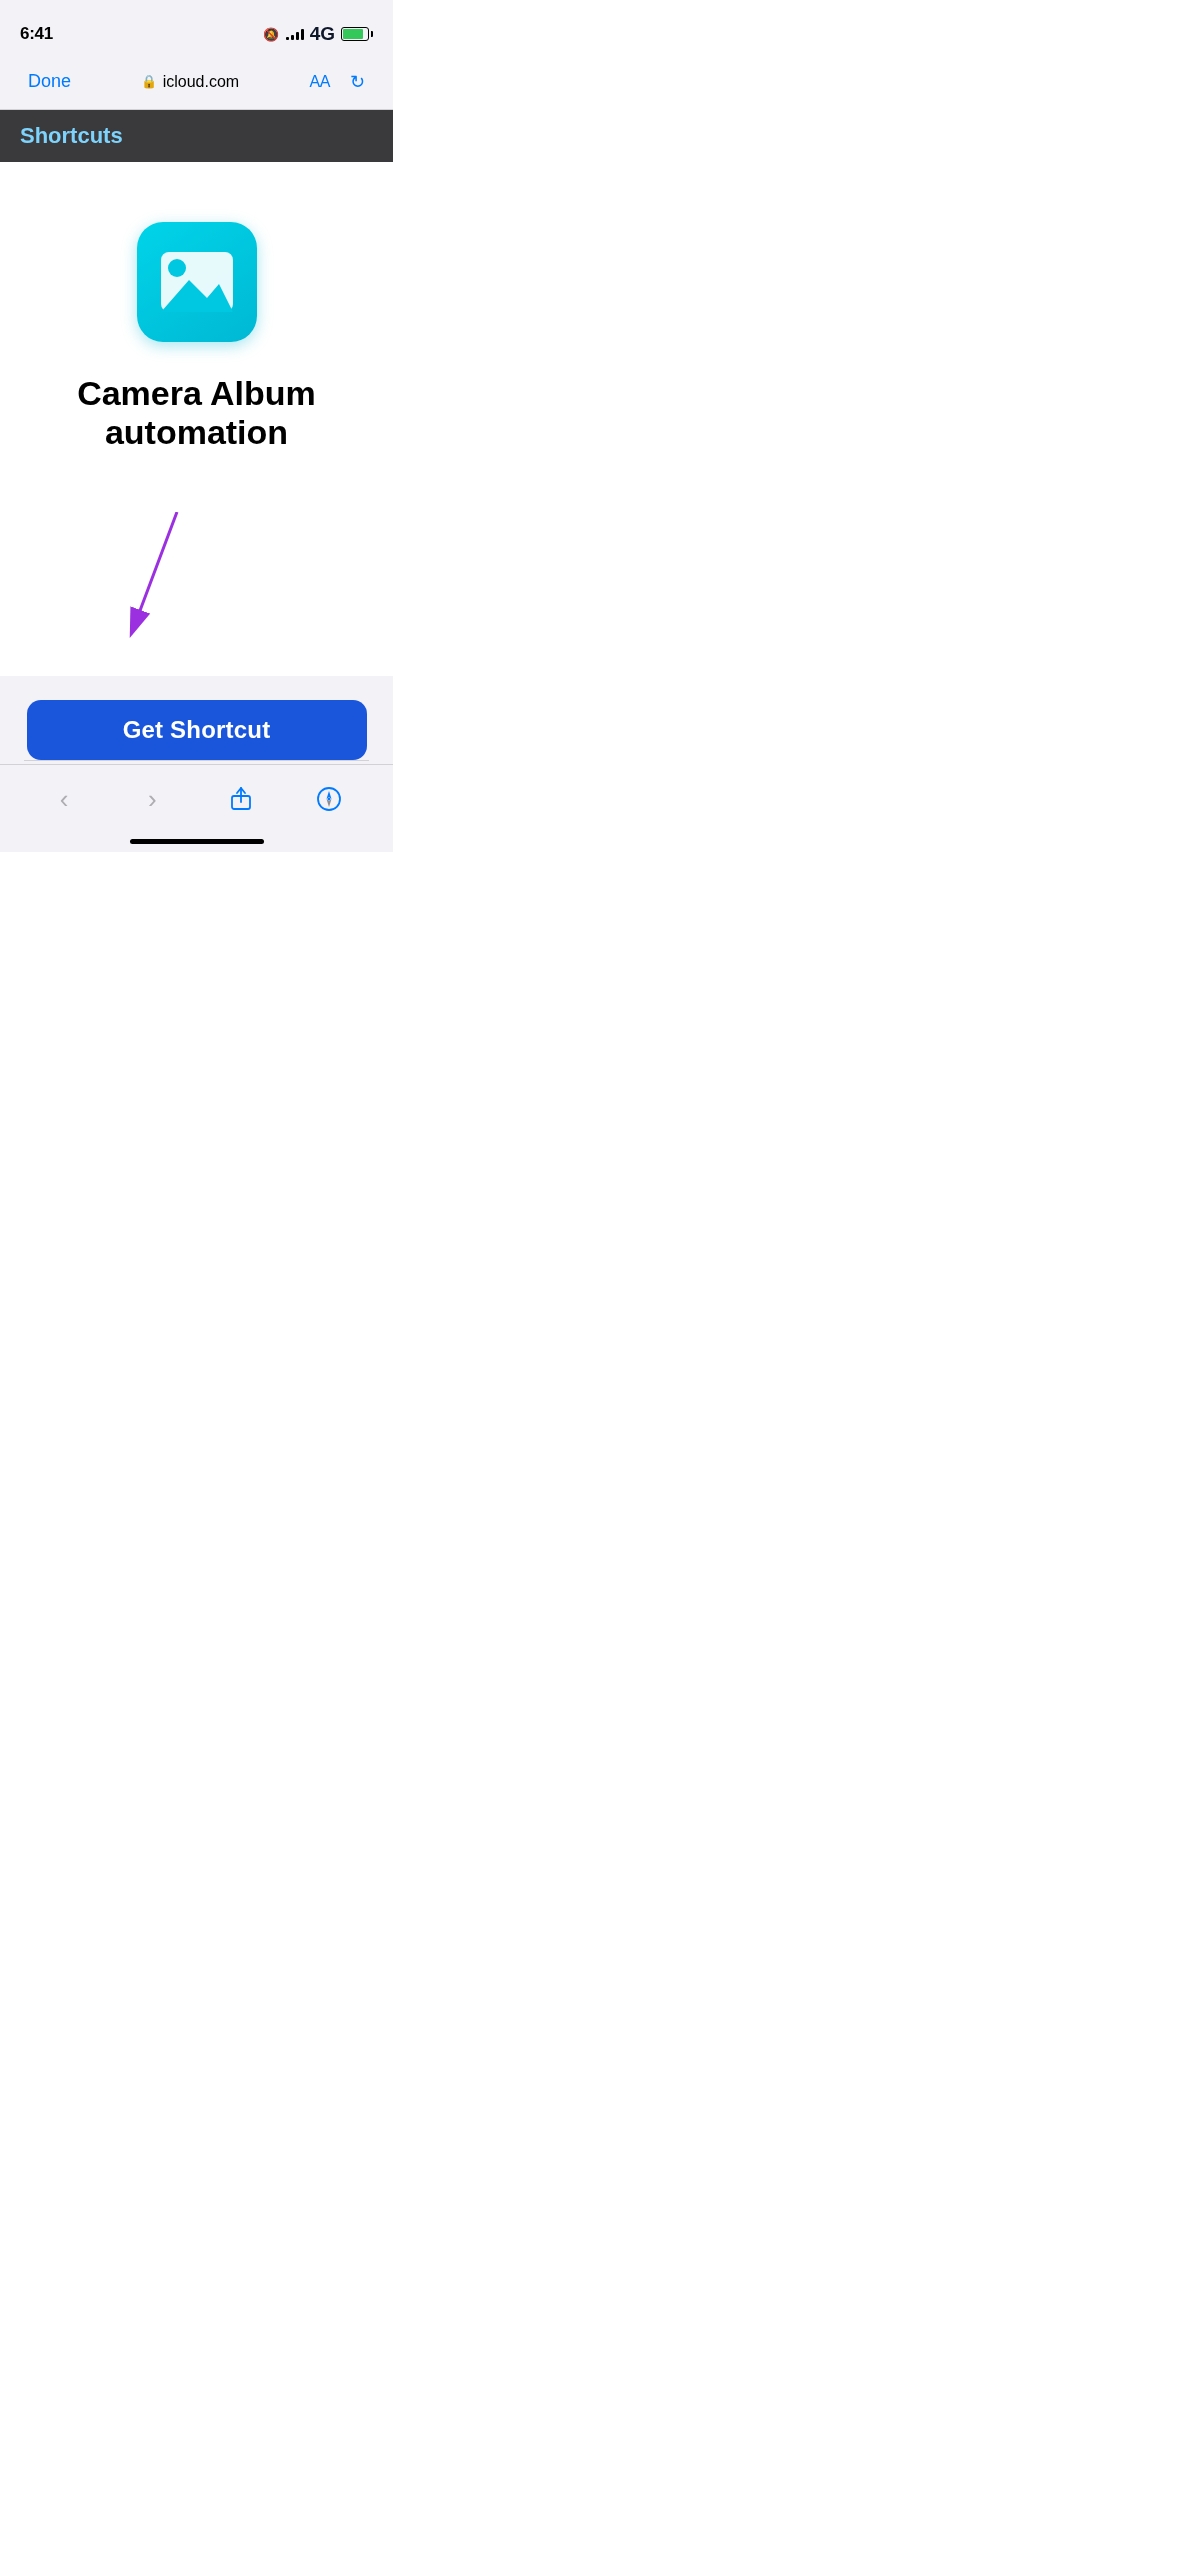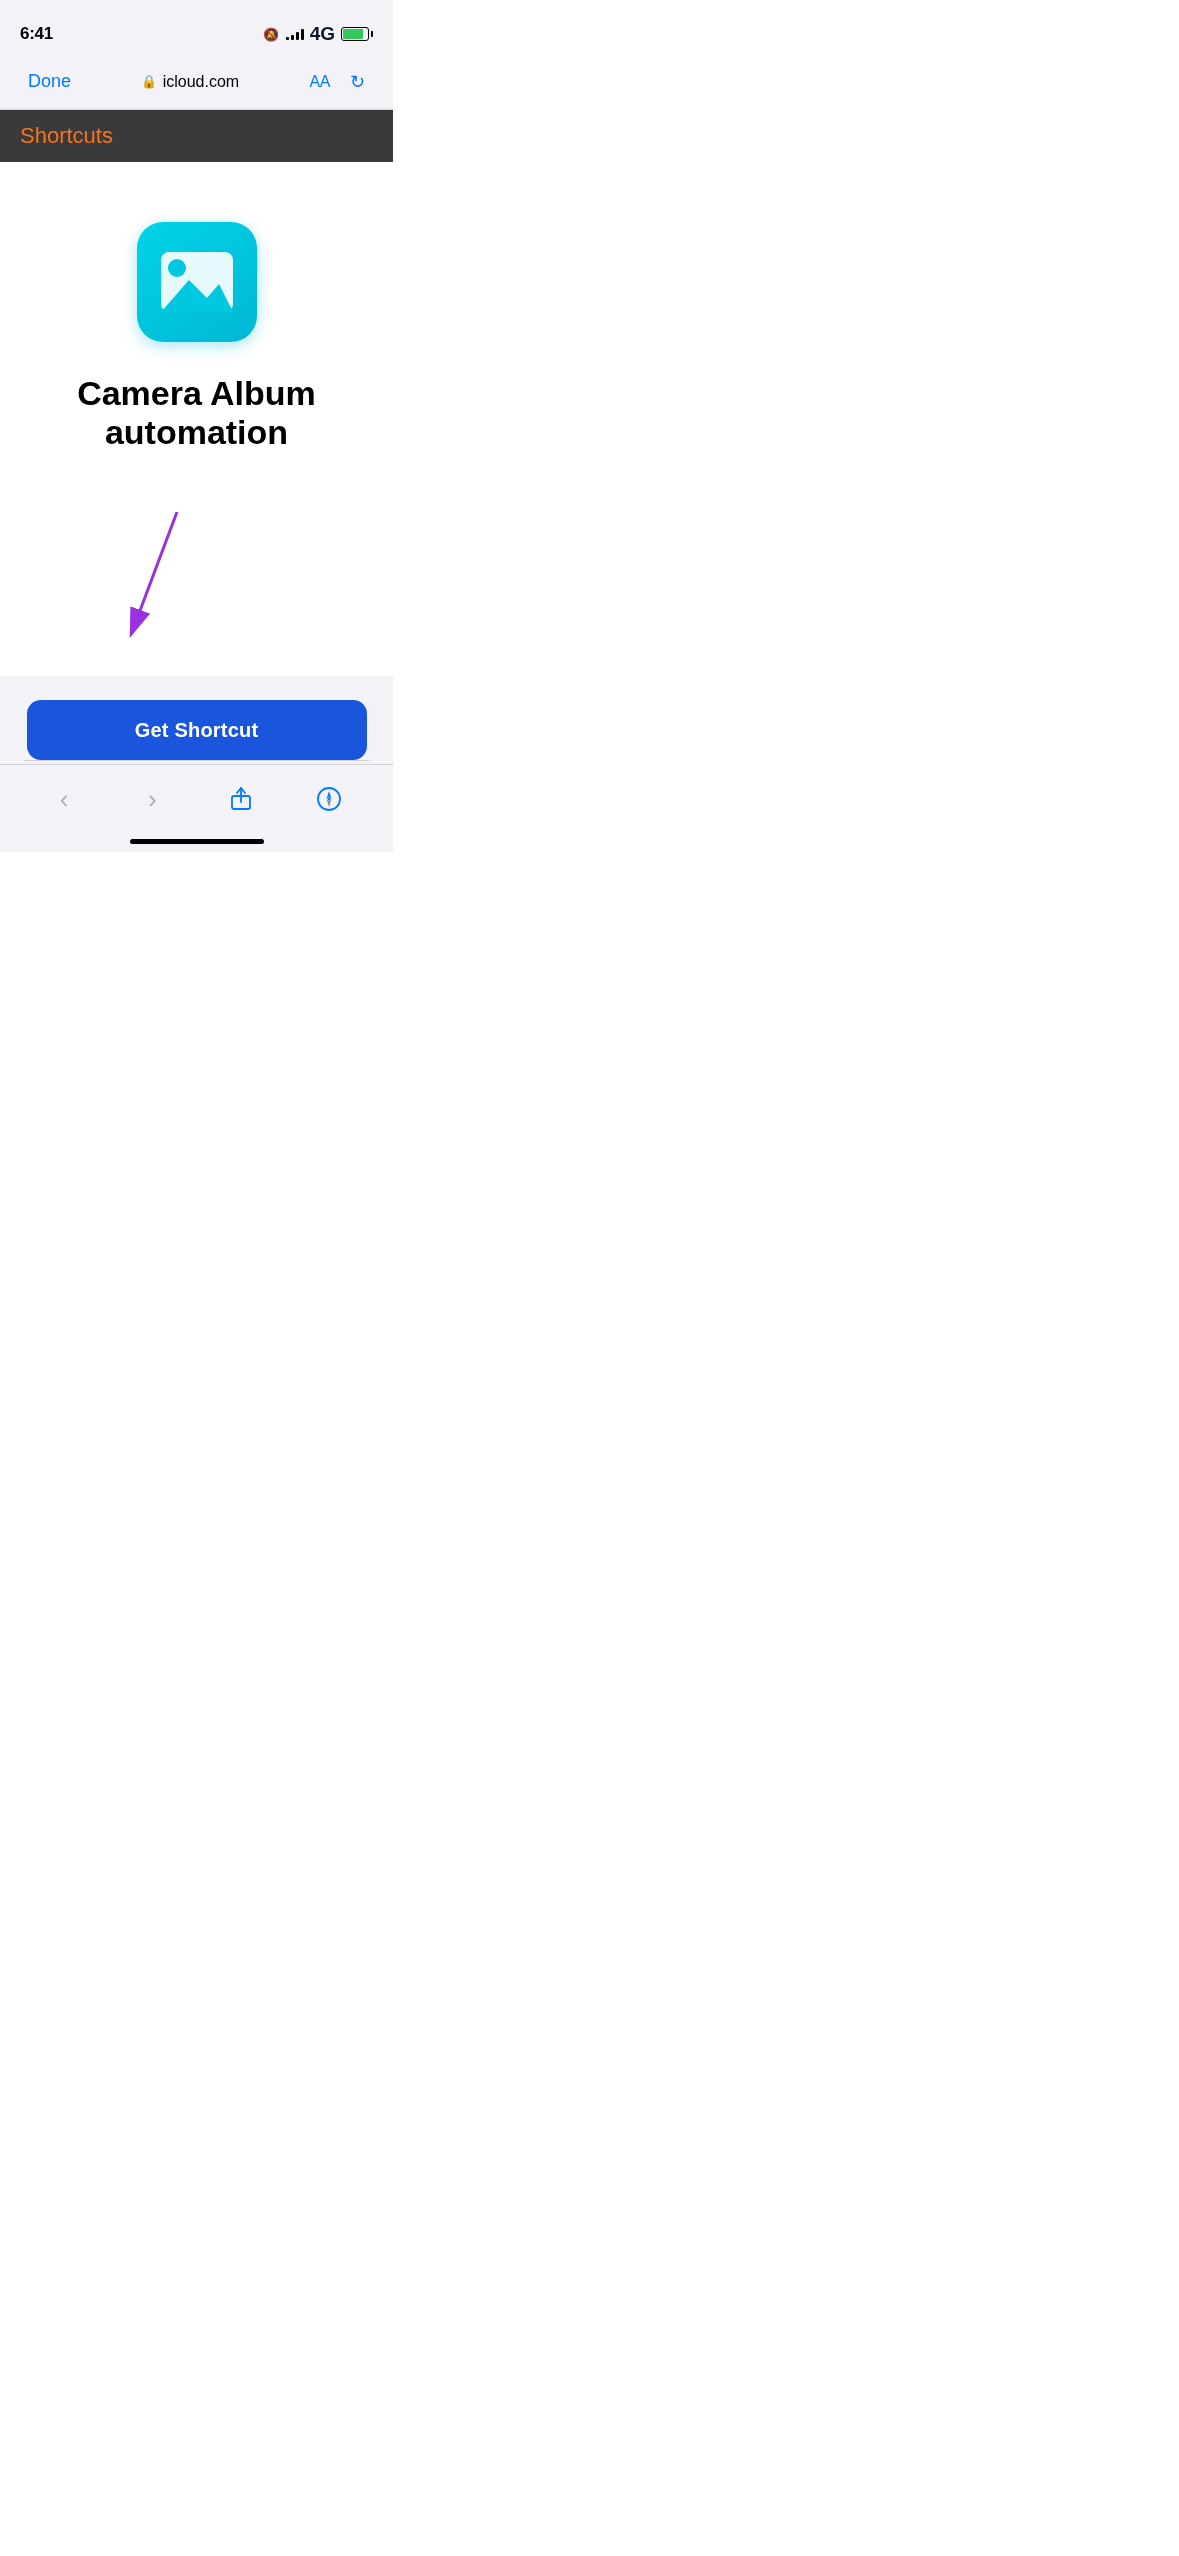--- a/index.html
+++ b/index.html
@@ -145,22 +145,22 @@
     .shortcuts-header {
       height: 52px;
       background: #3a3a3c;
       display: flex;
       align-items: center;
       padding: 0 20px;
     }
 
     .shortcuts-title {
       font-size: 22px;
-      font-weight: 400;
-      color: #f97316;
+      font-weight: 700;
+      color: #7dd3fc;
     }
 
     
     .shortcut-icon-container {
       width: 120px;
       height: 120px;
       background: linear-gradient(145deg, #00d4e8, #00b8d4);
       border-radius: 26px;
       display: flex;
       align-items: center;
@@ -204,21 +204,21 @@
       background: #1a56db;
       border-radius: 14px;
       display: flex;
       align-items: center;
       justify-content: center;
       cursor: pointer;
       margin: 0 auto;
     }
 
     .get-shortcut-label {
-      font-size: 20px;
+      font-size: 24px;
       font-weight: 600;
       color: #ffffff;
       letter-spacing: 0.2px;
       text-align: center;
     }
 
     
     .footer {
       background: #f2f2f7;
       padding: 20px 24px 16px 24px;

